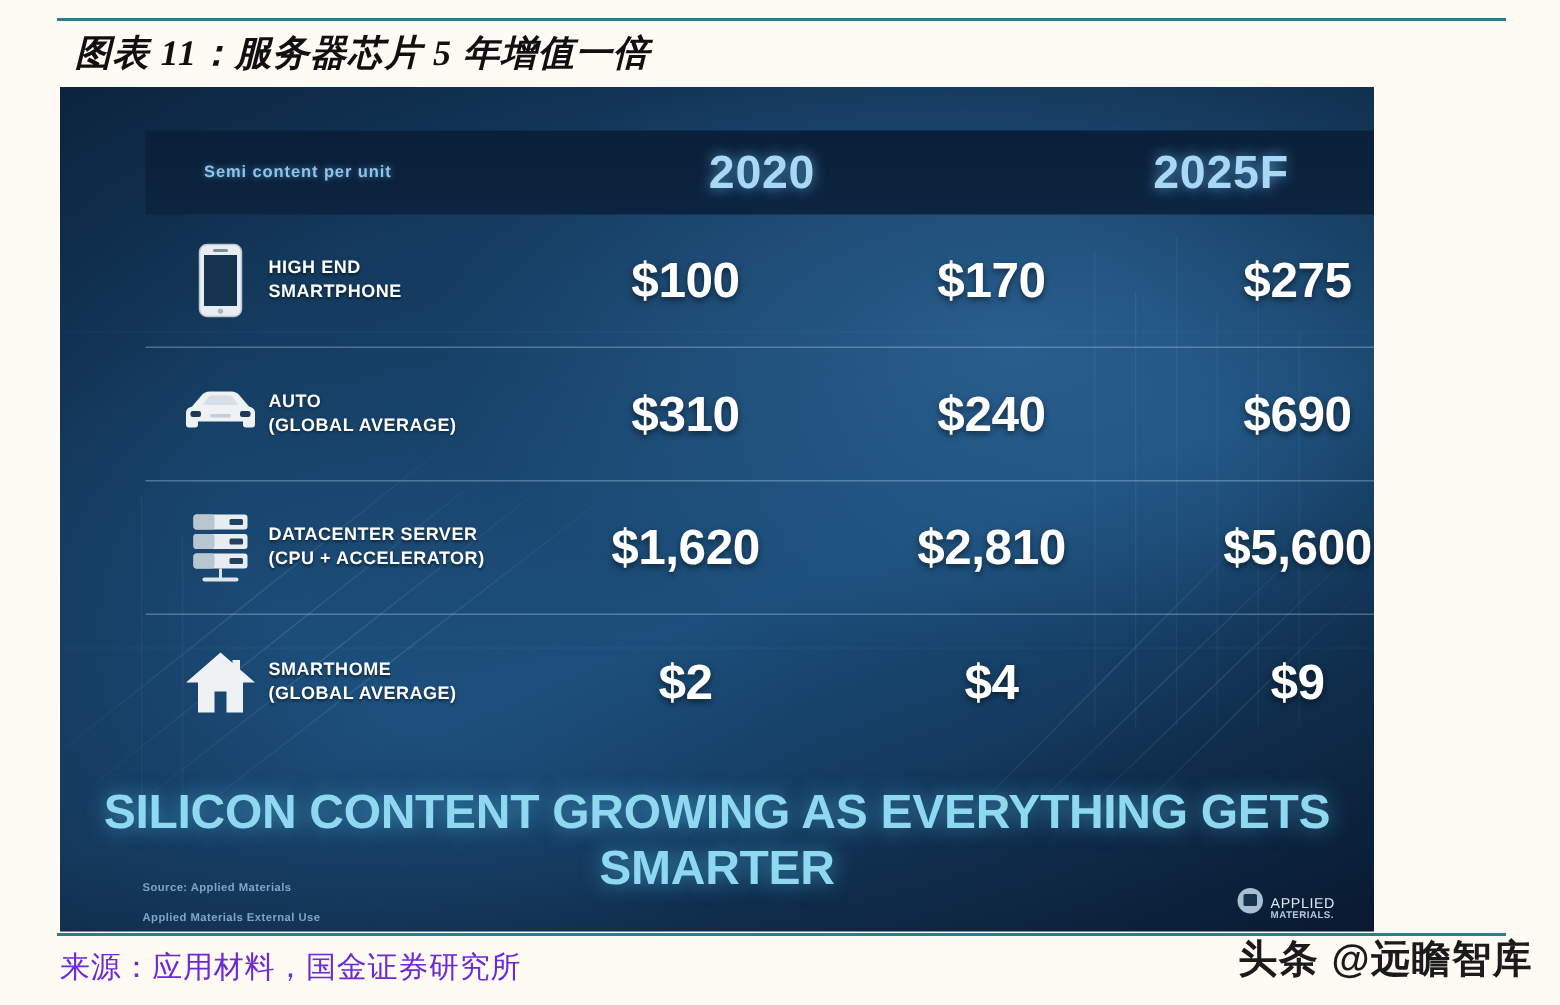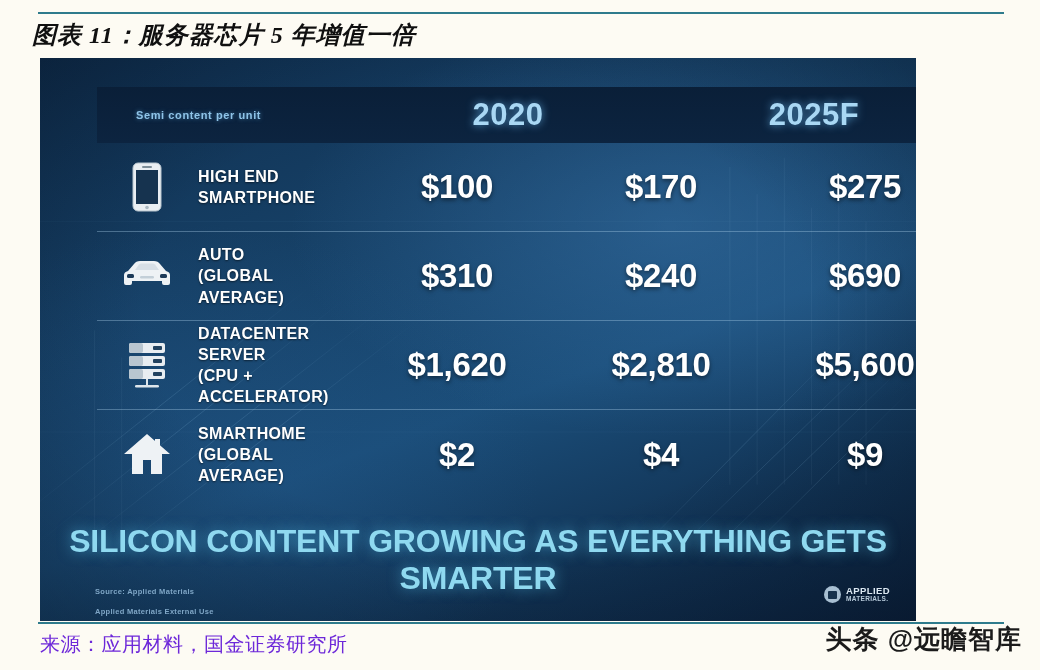--- a/index.html
+++ b/index.html
@@ -21,21 +21,21 @@
     position: absolute;
     left: 38px;
     top: 12px;
     width: 966px;
     height: 2px;
     background: #2e7b8c;
   }
 
   .report-title {
     position: absolute;
-    left: 32px;
+    left: 50px;
     top: 18px;
     width: 966px;
     height: 34px;
     font-family: "Liberation Serif", serif;
     font-style: italic;
     font-weight: bold;
     font-size: 24px;
     color: #101010;
     letter-spacing: 1px;
     display: flex;
@@ -126,22 +126,22 @@
   .item-icon {
     width: 56px;
     height: 56px;
     display: flex;
     align-items: center;
     justify-content: center;
     flex: 0 0 56px;
   }
 
   .item-text {
-    margin-left: 23px;
-    font-size: 16px;
+    margin-left: 4px;
+    font-size: 12px;
     font-weight: bold;
     line-height: 1.32;
     letter-spacing: 0.35px;
     color: #ffffff;
     text-shadow: 0 1px 2px rgba(0,0,0,0.55);
   }
 
   .cell-val {
     flex: 1;
     text-align: center;
@@ -195,21 +195,21 @@
     align-items: center;
     justify-content: center;
   }
   .am-mark-inner {
     width: 9px;
     height: 8px;
     background: #17324d;
     border-radius: 1px;
   }
   .am-wordmark { line-height: 1.05; }
-  .am-w1 { font-size: 9.5px; font-weight: bold; color: #dce8f2; letter-spacing: 0.4px; }
+  .am-w1 { font-size: 9.5px; font-weight: normal; color: #dce8f2; letter-spacing: 0.4px; margin-top: 12px; }
   .am-w2 { font-size: 6.5px; font-weight: bold; color: #b6c9d9; letter-spacing: 0.3px; }
 
   
   .bottom-rule {
     position: absolute;
     left: 38px;
     top: 622px;
     width: 966px;
     height: 2px;
     background: #2e7b8c;

